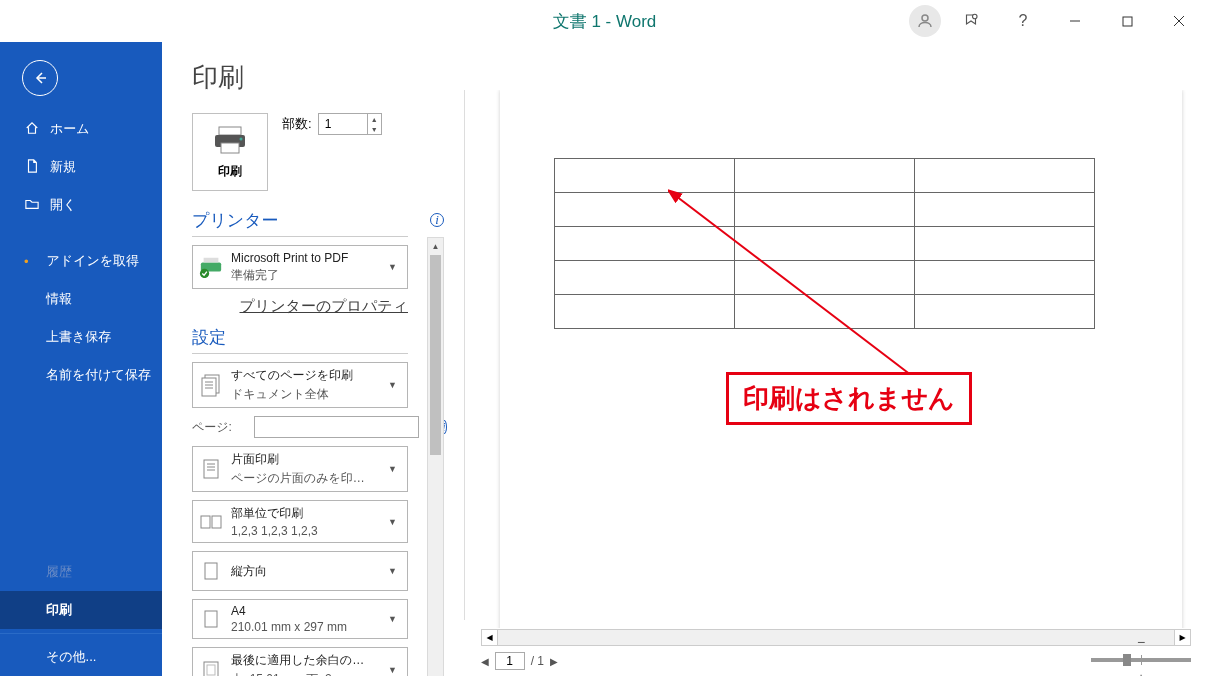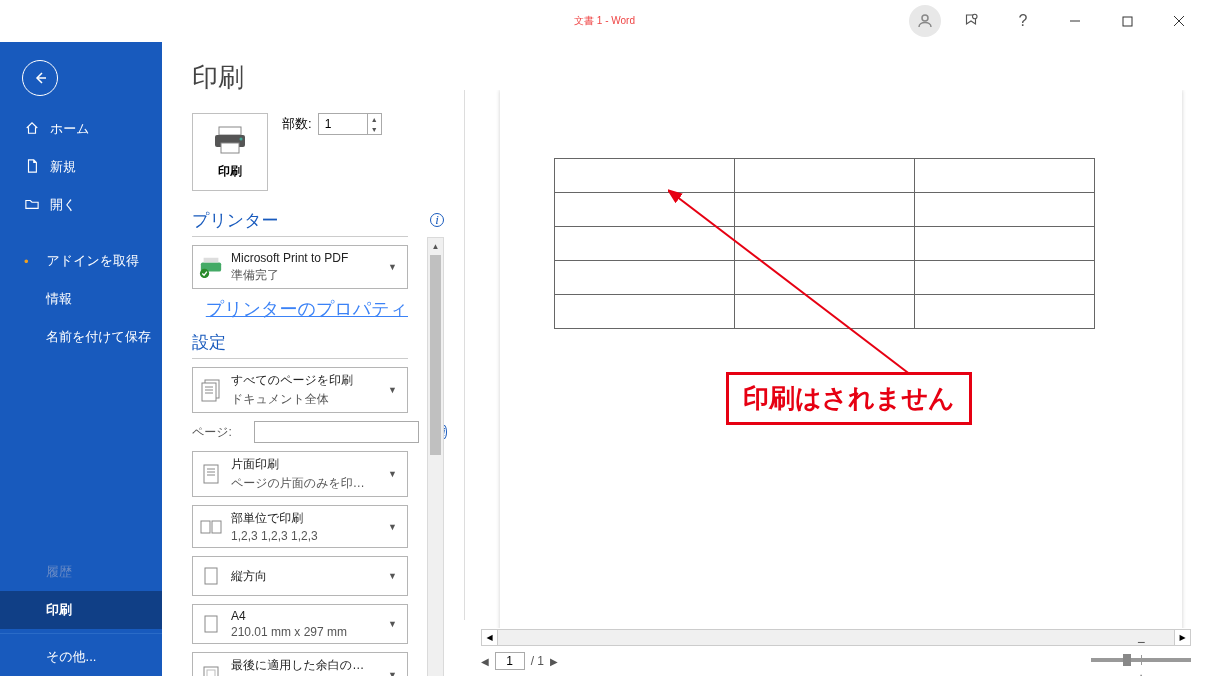--- a/index.html
+++ b/index.html
@@ -1,19 +1,19 @@
 <!DOCTYPE html>
 <html><head>
 <meta charset="utf-8">
 <style>
 * { box-sizing: border-box; margin: 0; padding: 0; font-family: "Yu Gothic UI", "Meiryo", sans-serif; }
 body { width: 1209px; height: 676px; overflow: hidden; background: #fff; position: relative; }
 
 .titlebar { height: 42px; display: flex; align-items: center; justify-content: center; position: relative; background: #fff; }
-.titlebar-title { font-size: 10px; color: #ef4444; }
+.titlebar-title { font-size: 17px; color: #0f766e; }
 .titlebar-right { position: absolute; right: 0; top: 0; height: 42px; display: flex; align-items: center; gap: 8px; padding-right: 8px; }
 .titlebar-right .avatar { width: 32px; height: 32px; border-radius: 50%; background: #e8e8e8; display: flex; align-items: center; justify-content: center; color: #888; }
 .titlebar-btn { width: 44px; height: 32px; display: flex; align-items: center; justify-content: center; color: #555; cursor: pointer; }
 
 .main { display: flex; height: 634px; }
 
 .sidebar { width: 162px; background: #185abd; color: #fff; display: flex; flex-direction: column; font-size: 13px; }
 .back-btn { width: 36px; height: 36px; border: 1.5px solid #fff; border-radius: 50%; margin: 18px 0 14px 22px; display: flex; align-items: center; justify-content: center; cursor: pointer; }
 .nav-item { display: flex; align-items: center; gap: 10px; padding: 10px 0 10px 24px; cursor: pointer; }
 .nav-item .icon { width: 16px; text-align: center; }
@@ -42,21 +42,21 @@
 .info-icon { position: absolute; left: 238px; color: #185abd; font-size: 13px; border: 1px solid #185abd; border-radius: 50%; width: 14px; height: 14px; display: flex; align-items: center; justify-content: center; font-family: Georgia, serif; font-style: italic; }
 
 .dropdown { width: 216px; min-height: 44px; border: 1px solid #b5b5b5; display: flex; align-items: center; padding: 4px 6px; gap: 8px; cursor: pointer; position: relative; margin-bottom: 8px; background: #fff; }
 .dropdown.small { min-height: 40px; }
 .dd-icon { width: 24px; display: flex; align-items: center; justify-content: center; flex-shrink: 0; }
 .dd-text { flex: 1; display: flex; flex-direction: column; gap: 2px; font-size: 12px; overflow: hidden; }
 .dd-text .l1 { color: #222; white-space: nowrap; overflow: hidden; text-overflow: ellipsis; }
 .dd-text .l2 { color: #555; font-size: 12px; white-space: nowrap; overflow: hidden; text-overflow: ellipsis; }
 .dd-arrow { font-size: 9px; color: #555; padding: 0 4px; }
 
-.printer-props { display: block; text-align: right; width: 216px; font-size: 18px; color: #3b82f6; text-decoration: underline; cursor: pointer; margin-bottom: 10px; }
+.printer-props { display: block; text-align: right; width: 216px; font-size: 15px; color: #404040; text-decoration: underline; cursor: pointer; margin-bottom: 10px; }
 
 .pages-row { display: flex; align-items: center; gap: 22px; width: 216px; margin-bottom: 8px; }
 .pages-row .lbl { font-size: 12px; color: #555; white-space: nowrap; }
 .pages-input { flex: 1; height: 22px; border: 1px solid #aaa; padding: 0 4px; font-size: 12px; }
 
 .settings-scrollbar { position: absolute; right: -2px; top: 195px; width: 17px; height: 470px; background: #f0f0f0; border: 1px solid #dadada; display: flex; flex-direction: column; }
 .sb-arrow { height: 17px; display: flex; align-items: center; justify-content: center; font-size: 8px; color: #555; background: #f0f0f0; cursor: pointer; }
 .sb-track { flex: 1; position: relative; }
 .sb-thumb { position: absolute; left: 2px; right: 2px; background: #c0c0c0; height: 200px; top: 0; }
 
@@ -151,20 +151,23 @@
       <span>開く</span>
     </div>
     <div class="nav-sep"></div>
     <div class="nav-item bullet">
       <span class="dot">•</span>
       <span style="color:#fff">アドインを取得</span>
     </div>
     <div class="nav-item indent">
         <span>情報</span>
       </div>
+    <div class="nav-item indent">
+        <span>上書き保存</span>
+      </div>
     <div class="nav-item indent" style="line-height:1.4">
         <span>名前を付けて保存</span>
       </div>
     <div style="flex:1"></div>
     <div class="nav-item disabled">
         <span>履歴</span>
       </div>
     <div class="nav-item active">
         <span>印刷</span>
       </div>

